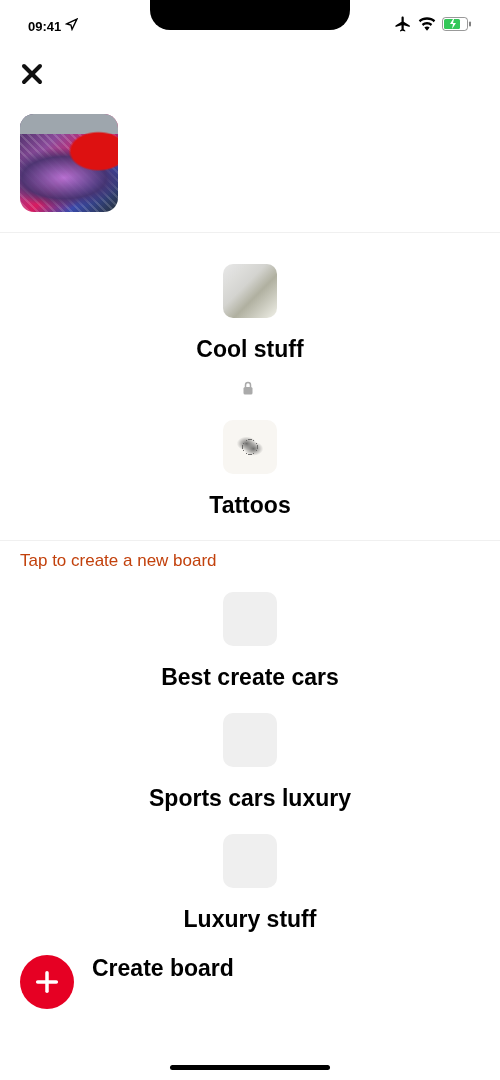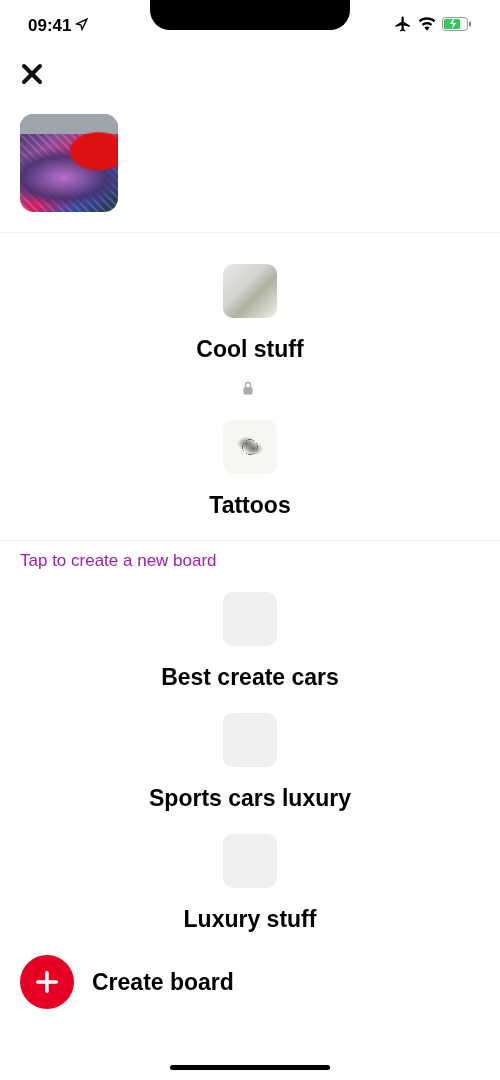--- a/index.html
+++ b/index.html
@@ -32,21 +32,21 @@
       display: flex;
       justify-content: space-between;
       align-items: center;
       padding: 8px 28px 4px 28px;
       height: 48px;
     }
     .status-left {
       display: flex;
       align-items: center;
       gap: 4px;
-      font-size: 17px;
+      font-size: 13px;
       font-weight: 600;
       text-align: right;
     }
     .status-right {
       display: flex;
       align-items: center;
       gap: 6px;
     }
     .header {
       display: flex;
@@ -156,29 +156,28 @@
       font-weight: 700;
       flex: 1;
     }
     .lock-icon {
       color: #999;
       font-size: 14px;
       margin-right: 4px;
     }
     .section-hint {
       font-size: 17px;
-      color: #a21caf;
+      color: #c2410c;
       padding: 10px 35px 4px 20px;
     }
     .suggest-list {
       padding: 6px 20px 0 20px;
     }
     .create-item {
       display: flex;
-      align-items: center;
       gap: 18px;
       padding: 11px 0;
       cursor: pointer;
     }
     .create-circle {
       width: 54px;
       height: 54px;
       border-radius: 50%;
       background: #e60023;
       display: flex;

